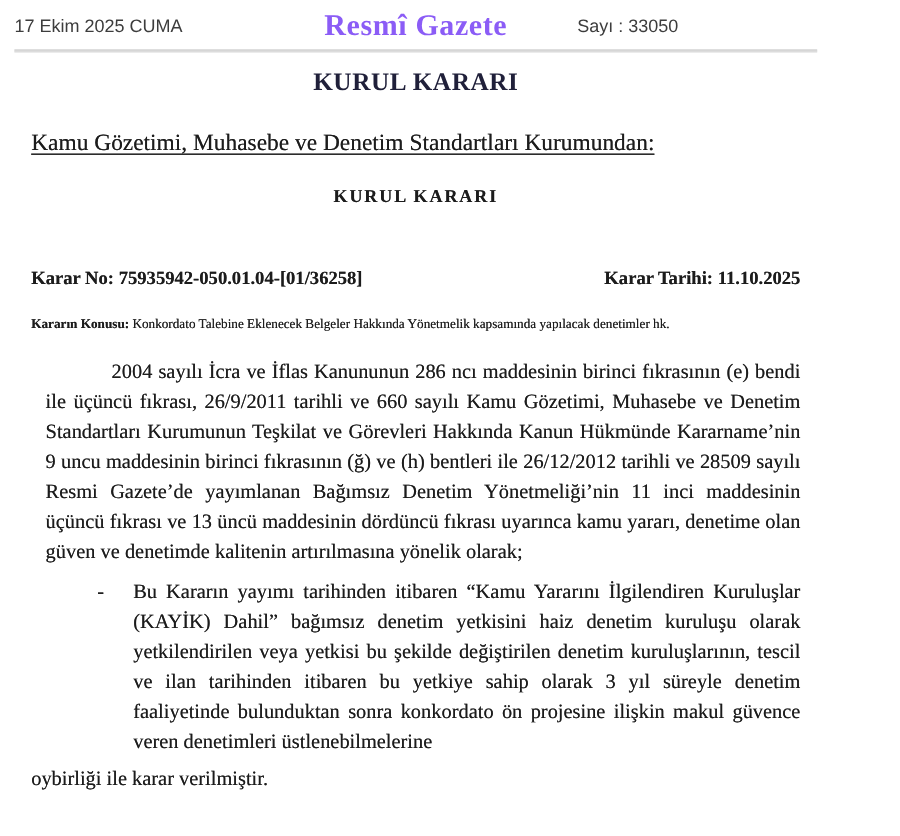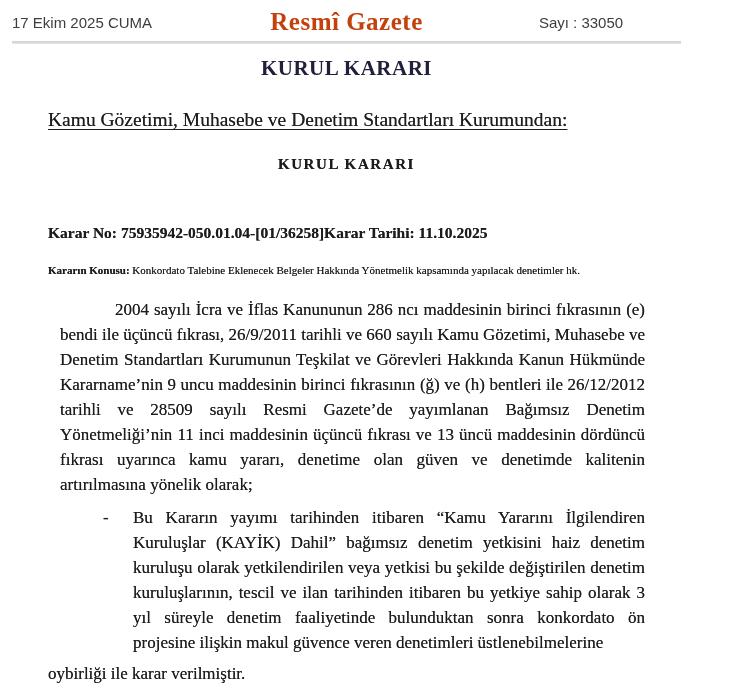--- a/index.html
+++ b/index.html
@@ -19,21 +19,21 @@
     align-items: center;
     padding: 8px 12px 2px 12px;
     font-family: "Liberation Sans", sans-serif;
   }
   .gz-date, .gz-issue {
     font-size: 15px;
     color: #3d3d3d;
     width: 200px;
     white-space: nowrap;
   }
-  .gz-issue { text-align: center; }
+  .gz-issue { text-align: left; }
   .gz-title {
     font-family: "Liberation Serif", serif;
     font-weight: bold;
     font-size: 25px;
     letter-spacing: 0.5px;
   }
   .gz-rule {
     height: 2px;
     border: none;
     background: #d6d6d6;
@@ -43,21 +43,21 @@
   .section-title {
     margin: 13px 0 0 0;
     text-align: center;
     font-size: 21px;
     font-weight: bold;
     color: #20203a;
     letter-spacing: 0.5px;
   }
   
   .scan {
-    padding: 0 48px;
+    padding: 0 26px;
     filter: blur(0.3px);
     text-shadow: 0 0 0.45px rgba(25,25,25,0.75);
     color: #1c1c1c;
   }
   .authority {
     margin-top: 28px;
     font-size: 19.5px;
     text-decoration: underline;
     text-underline-offset: 3px;
     white-space: nowrap;
@@ -65,21 +65,21 @@
   .doc-title {
     margin-top: 25px;
     text-align: center;
     font-size: 15px;
     font-weight: bold;
     letter-spacing: 1.6px;
   }
   .meta-row {
     margin-top: 51px;
     display: flex;
-    justify-content: flex-start;
+    justify-content: space-between;
     font-size: 15.5px;
     font-weight: bold;
   }
   .subject {
     margin: 16px 0 0 0;
     font-size: 11px;
     line-height: 25px;
     text-align: justify;
   }
   .subject .lead { font-weight: bold; }
@@ -112,21 +112,21 @@
     line-height: 25px;
   }
 </style>
 </head>
 <body>
 
 <div class="page">
 
   <div class="gz-header">
     <span class="gz-date">17 Ekim 2025 CUMA</span>
-    <span class="gz-title" style="color: #c2410c;">Resmî Gazete</span>
+    <span class="gz-title" style="color: #8b5cf6;">Resmî Gazete</span>
     <span class="gz-issue">Sayı : 33050</span>
   </div>
 
   <hr class="gz-rule">
 
   <div class="section-title">KURUL KARARI</div>
 
   <div class="scan">
 
     <div class="authority">Kamu Gözetimi, Muhasebe ve Denetim Standartları Kurumundan:</div>

